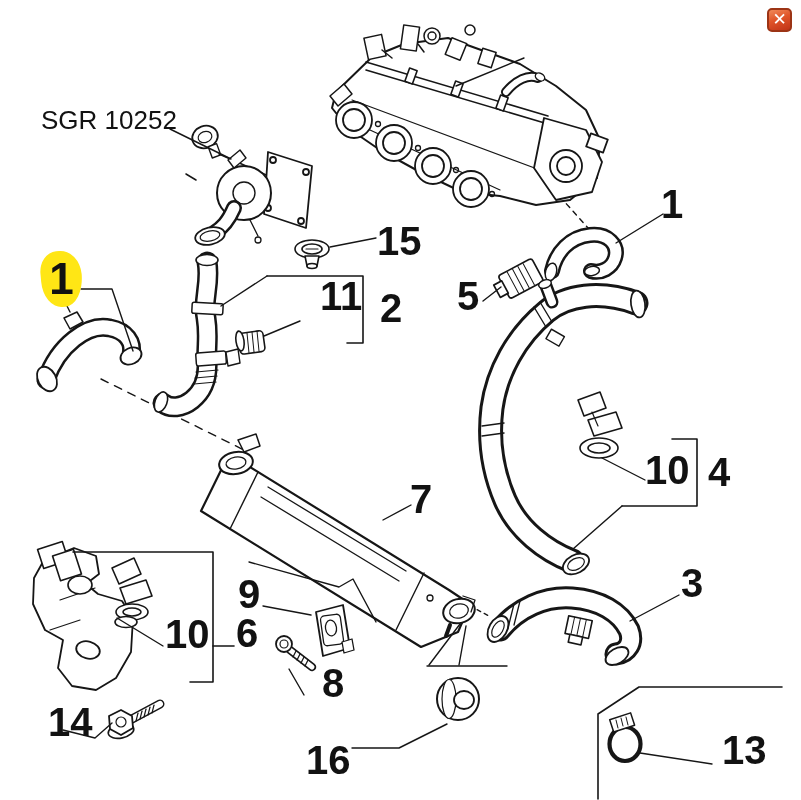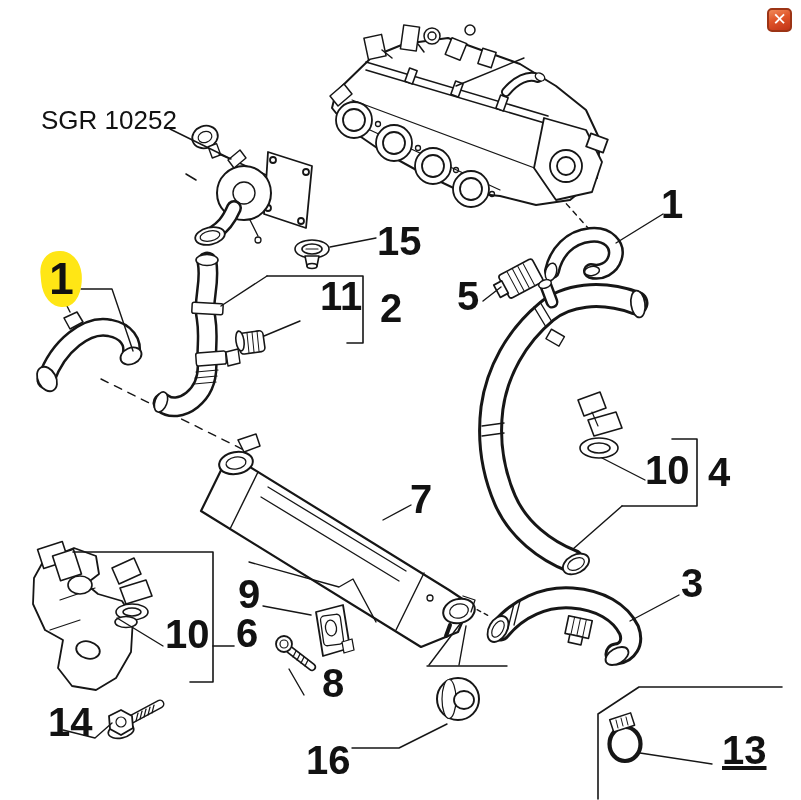--- a/index.html
+++ b/index.html
@@ -339,19 +339,19 @@
 <div class="lbl num" style="left:645px;top:450px;">10</div>
 <div class="lbl num" style="left:708px;top:452px;">4</div>
 <div class="lbl num" style="left:681px;top:563px;">3</div>
 <div class="lbl num" style="left:410px;top:479px;">7</div>
 <div class="lbl num" style="left:238px;top:574px;">9</div>
 <div class="lbl num" style="left:236px;top:613px;">6</div>
 <div class="lbl num" style="left:165px;top:614px;">10</div>
 <div class="lbl num" style="left:322px;top:663px;">8</div>
 <div class="lbl num" style="left:20px;top:702px;margin-left:28px;">14</div>
 <div class="lbl num" style="left:306px;top:740px;">16</div>
-<div class="lbl num" style="left:722px;top:730px;text-decoration:underline;">13</div>
+<div class="lbl num" style="left:722px;top:730px;">13</div>
 
 <div class="close">
   <span>✕</span>
 </div>
 
 </div>
 
 </body></html>

